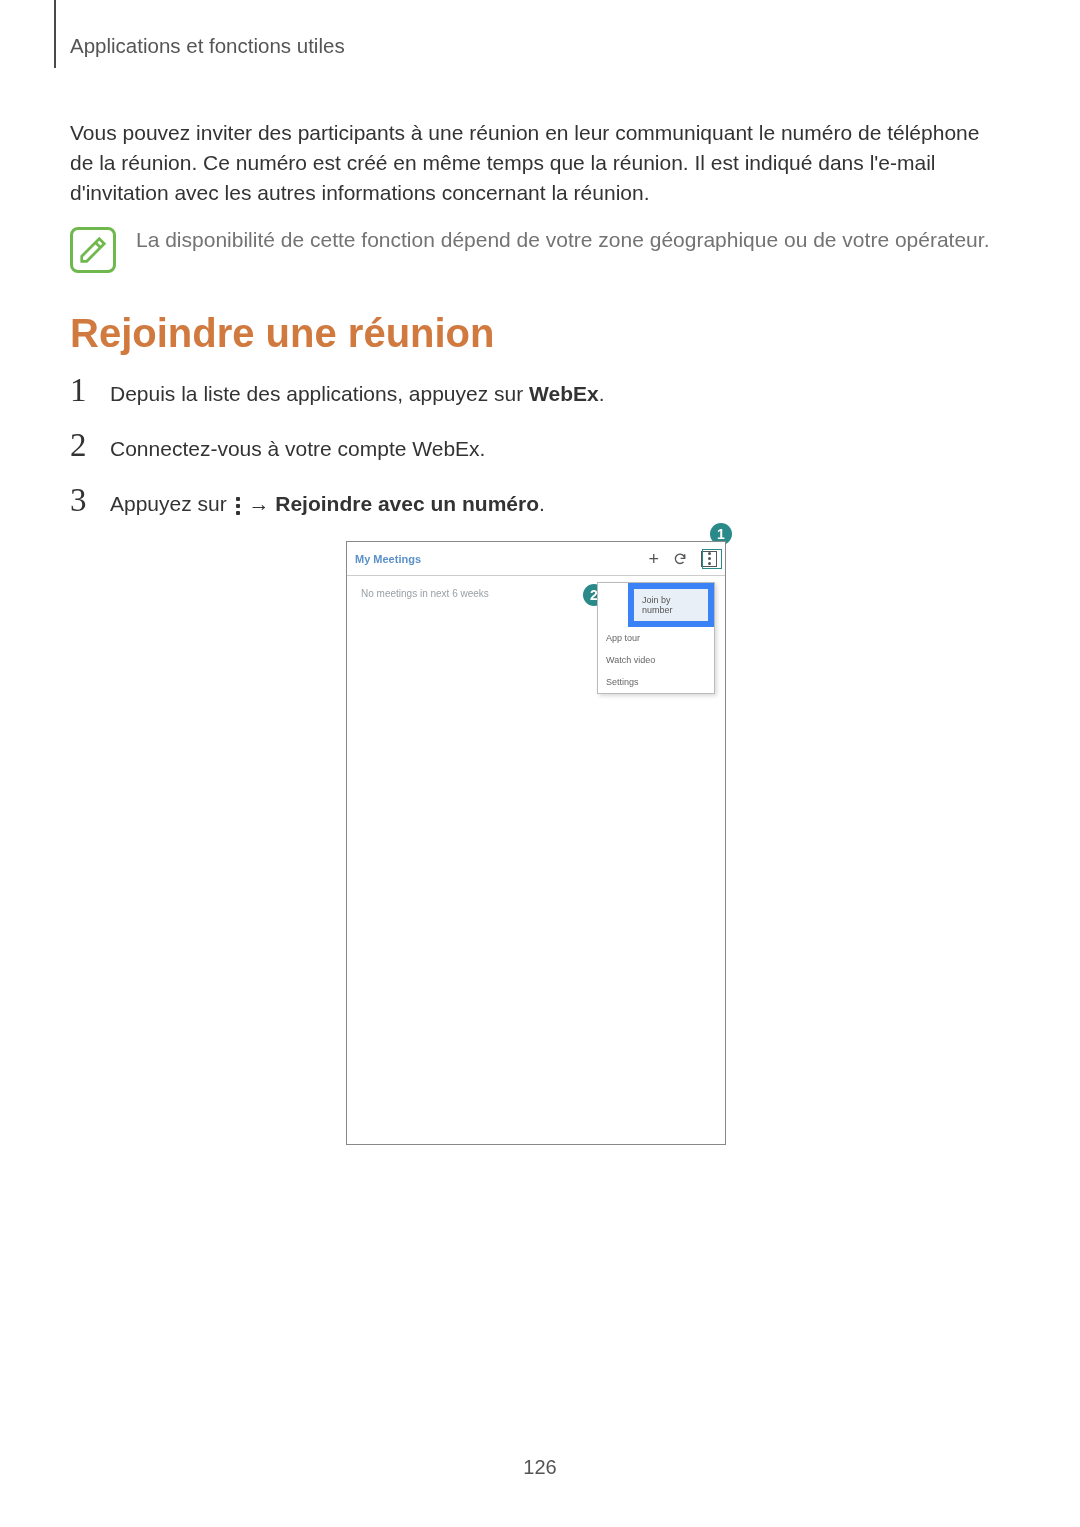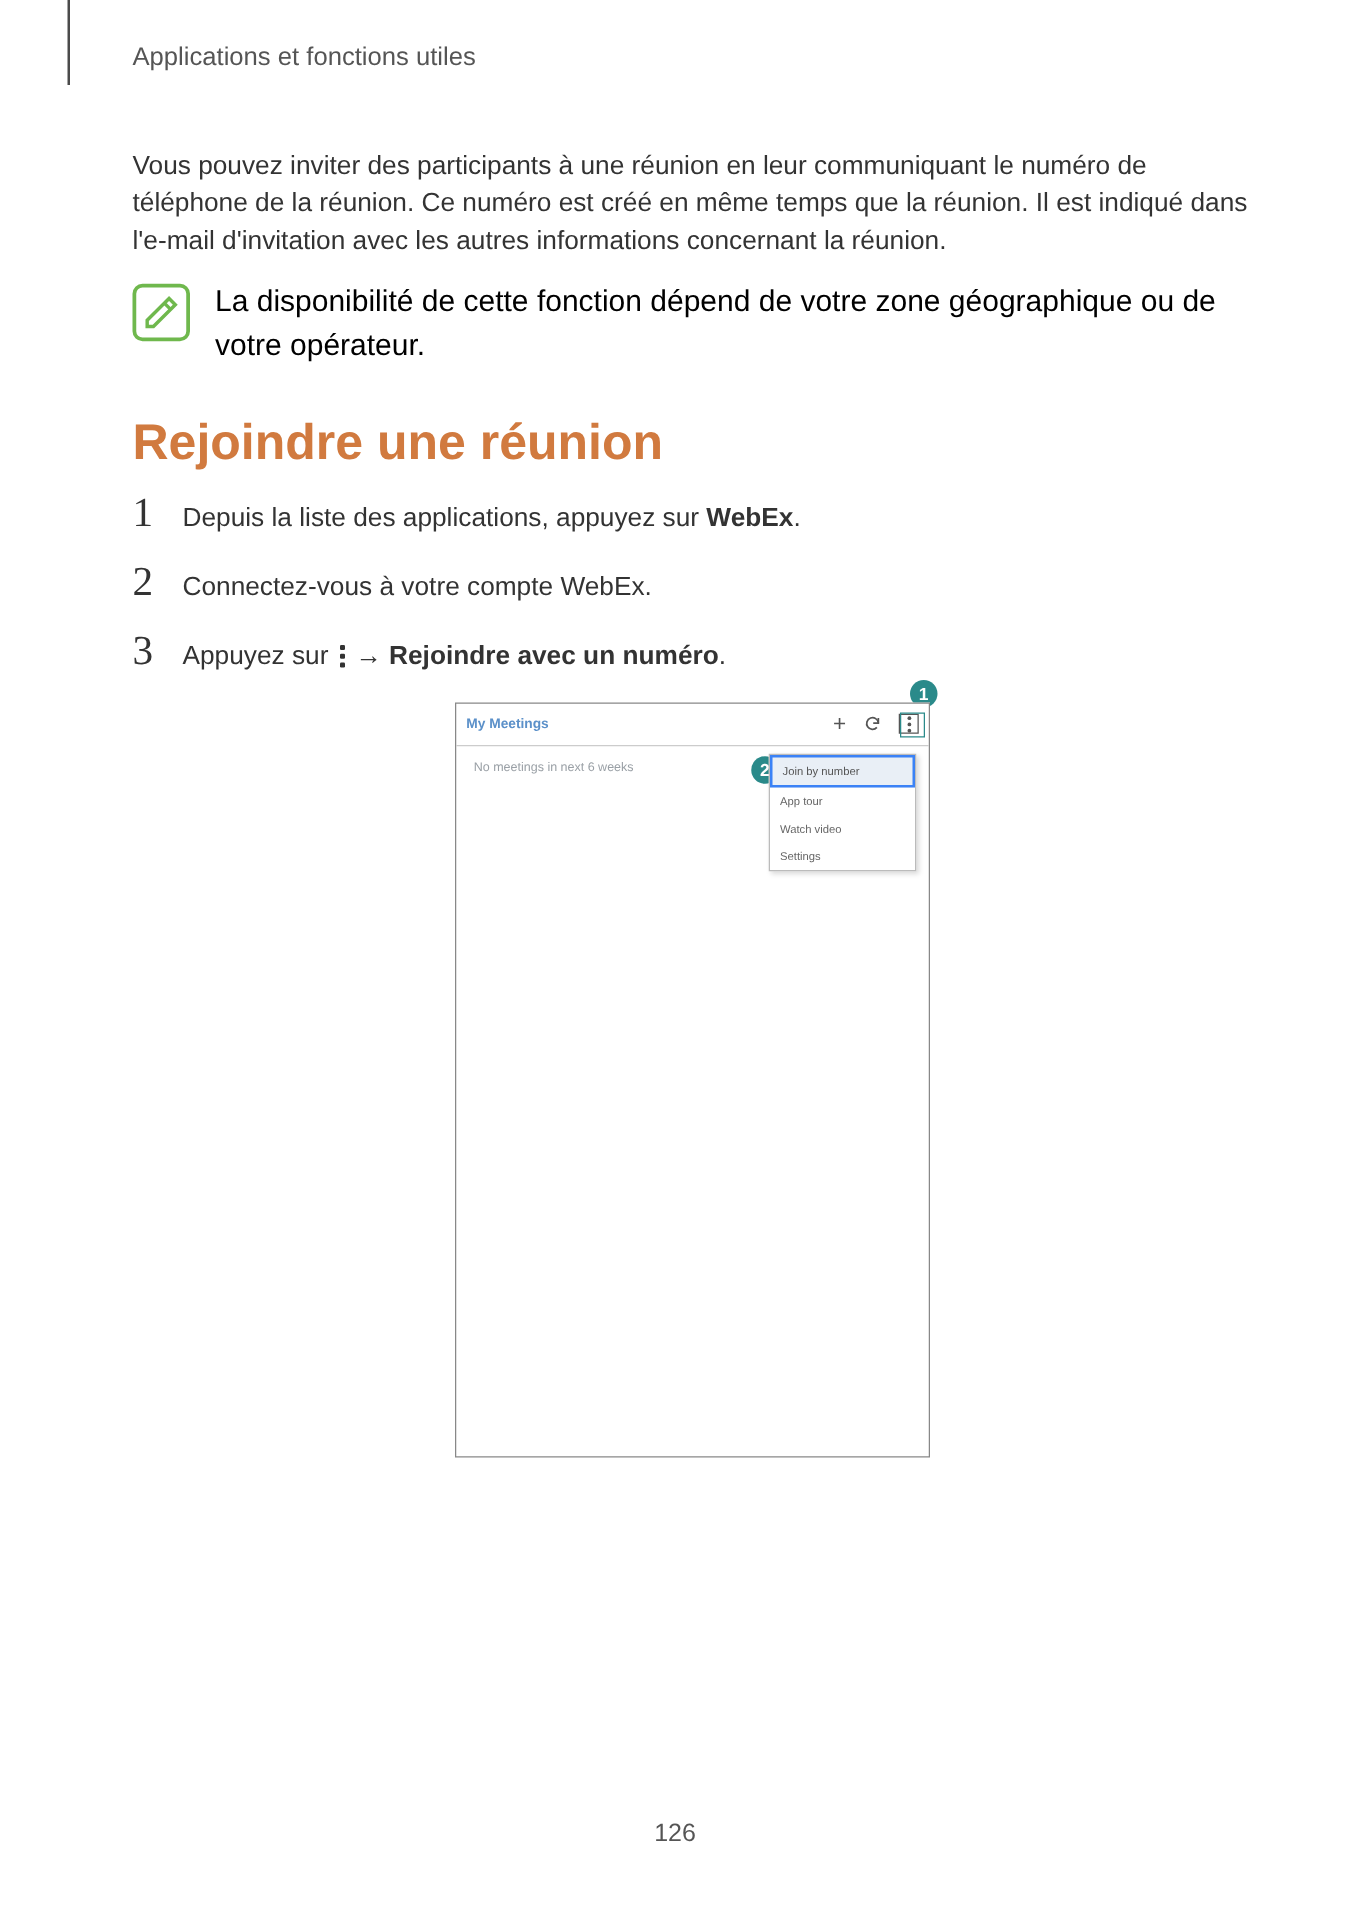--- a/index.html
+++ b/index.html
@@ -1,25 +1,25 @@
 <!DOCTYPE html>
 <html><head>
 <meta charset="utf-8">
 <style>
   * { box-sizing: border-box; margin: 0; padding: 0; }
   html, body { width: 1080px; height: 1527px; background: #ffffff; font-family: Arial, Helvetica, sans-serif; color: #222; }
-  .page { position: relative; width: 1080px; height: 1527px; padding: 34px 78px 0 106px; }
+  .page { position: relative; width: 1080px; height: 1527px; padding: 34px 78px 0 70px; }
   .vrule { position: absolute; left: 54px; top: 0; width: 2px; height: 68px; background: #4a4a4a; }
   .header { font-size: 20.5px; color: #555; margin-bottom: 60px; margin-left: 0; }
   .h3 { font-size: 22px; font-weight: bold; color: #444; margin-bottom: 20px; }
   .para { font-size: 21px; line-height: 1.42; color: #333; margin-bottom: 18px; }
   .noteblock { display: flex; align-items: flex-start; gap: 20px; margin-bottom: 38px; }
   .note-icon { width: 46px; height: 46px; border: 3px solid #6fb84d; border-radius: 8px; display:flex; align-items:center; justify-content:center; flex: none; margin-top:2px;}
   .note-icon svg { width: 30px; height: 30px; }
-  .note-text { font-size: 24px; line-height: 1.42; color: #000000; }
+  .note-text { font-size: 21px; line-height: 1.42; color: #737373; }
   .h2 { color: #d17a3f; font-size: 40px; font-weight: bold; margin-bottom: 16px; }
   .h2b { font-size: 24px; font-weight: bold; color: #333; margin: 28px 0 22px 0; }
   .step { display: flex; align-items: baseline; gap: 20px; margin-bottom: 18px; }
   .step-num { font-size: 33px; font-weight: 400; color: #333; width: 20px; font-family: Georgia, 'Times New Roman', serif; }
   .step-text { font-size: 21px; color: #333; line-height: 1.42; }
   .inline-more { display:inline-block; vertical-align: middle; width: 6px; height: 18px; position: relative; margin: 0 2px; }
   .inline-more .d { width: 4px; height: 4px; background:#333; border-radius:1px; position:absolute; left:1px;}
   .inline-more .d1{top:0;} .inline-more .d2{top:7px;} .inline-more .d3{top:14px;}
   .figure { margin: 22px auto 0 auto; width: 380px; position: relative; }
   .phone { width: 380px; height: 604px; border: 1.5px solid #888; background: #fff; position: relative; }
@@ -27,21 +27,21 @@
   .phone-title { color:#5b90c9; font-size: 11px; font-weight: bold; }
   .phone-icons { display:flex; gap: 14px; align-items:center;}
   .phone-plus { font-size: 18px; color:#555; line-height:1; }
   .phone-refresh { width:14px; height:14px; }
   .phone-more { width:16px; height:16px; border:1.5px solid #555; display:flex; flex-direction:column; align-items:center; justify-content:center; gap:2px;}
   .phone-more span{ width:3px;height:3px;background:#555;border-radius:50%;}
   .phone-body { position: relative; padding: 12px 14px; }
   .empty-msg { color:#9aa0a6; font-size: 10px; }
   .dropdown { position:absolute; right: 10px; top: 40px; width: 118px; background:#fff; border:1px solid #bbb; box-shadow: 2px 2px 4px rgba(0,0,0,0.15); }
   .dropdown-item { font-size: 9px; color:#666; padding:6px 8px; }
-  .dropdown-item.hl { background:#e9eff6; color:#555; border:2px solid #3b82f6;}
+  .dropdown-item.hl { background:#e9eff6; color:#555; border:6px solid #3b82f6;margin-left:30px;}
   .badge { position:absolute; width:22px; height:22px; border-radius:50%; background:#2a8a8a; color:#fff; display:flex; align-items:center; justify-content:center; font-size:14px; font-weight:bold; }
   .b1 { top:-18px; right:-6px; }
   .callout-box { position:absolute; width:20px; height:20px; border:1.5px solid #2a8a8a; right:3px; top:7px; }
   .b2 { top:42px; left:236px; }
   .pagenum { position:absolute; bottom:48px; left:0; right:0; text-align:center; font-size:20px; color:#555;}
   b { font-weight: bold; }
 </style>
 </head>
 <body>
 

